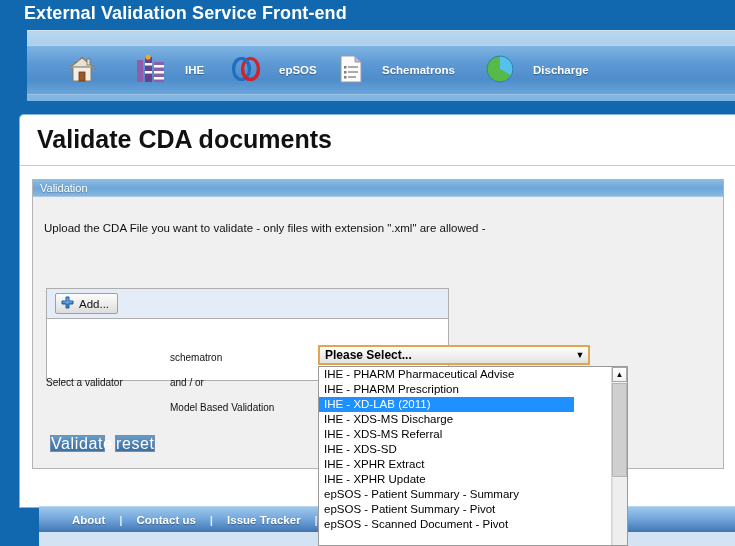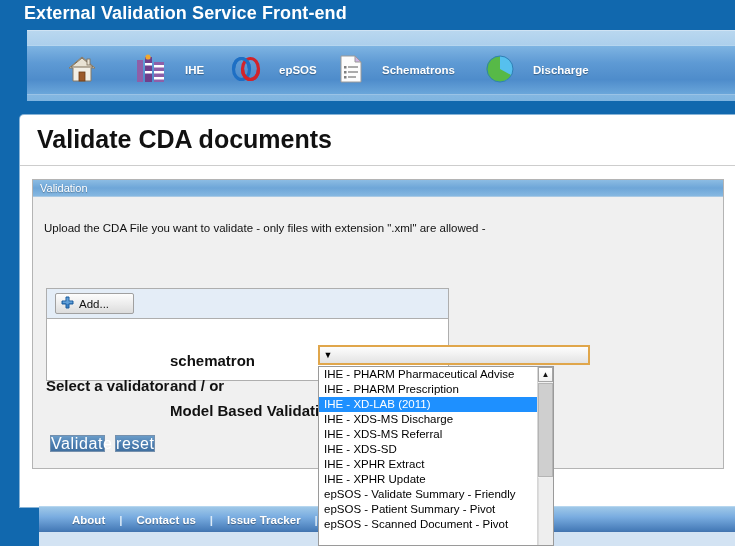--- a/index.html
+++ b/index.html
@@ -151,21 +151,21 @@
     height: 30px;
     background: #e4edf7;
     border-bottom: 1px solid #aeaeae;
     box-sizing: border-box;
   }
   #add-button {
     position: absolute;
     left: 8px;
     top: 4px;
     height: 21px;
-    padding: 0 24px 0 5px;
+    padding: 0 8px 0 5px;
     display: flex;
     align-items: center;
     gap: 5px;
     background: linear-gradient(to bottom, #fdfdfd 0%, #ededed 50%, #dcdcdc 100%);
     border: 1px solid #a0a0a0;
     border-radius: 2px;
     font-size: 11.5px;
     color: #111;
     cursor: pointer;
     box-sizing: border-box;
@@ -174,22 +174,22 @@
     position: absolute;
     left: 0; top: 30px;
     width: 401px;
     height: 61px;
     background: #ffffff;
   }
 
   
   .form-label {
     position: absolute;
-    font-size: 15px;
-    font-weight: bold;
+    font-size: 10px;
+    font-weight: normal;
     color: #111;
     white-space: nowrap;
   }
   #lbl-select-validator { left: 13px; top: 197px; }
   #lbl-schematron      { left: 137px; top: 172px; }
   #lbl-andor           { left: 137px; top: 197px; }
   #lbl-mbv             { left: 137px; top: 222px; }
 
   
   .action-btn {
@@ -236,21 +236,21 @@
     width: 16px;
     text-align: center;
     font-size: 9px;
     color: #000;
   }
 
   #dropdown-list {
     position: absolute;
     left: 318px;
     top: 366px;
-    width: 236px;
+    width: 310px;
     height: 180px;
     background: #ffffff;
     border: 1px solid #9a9a9a;
     box-sizing: border-box;
     overflow: hidden;
   }
   #dropdown-options {
     position: absolute;
     left: 0; top: 0;
     width: 255px;
@@ -479,34 +479,35 @@
     <span class="footer-sep">|</span>
     <span class="footer-link">Contact us</span>
     <span class="footer-sep">|</span>
     <span class="footer-link">Issue Tracker</span>
     <span class="footer-sep">|</span>
   </div>
   <div id="footer-strip"></div>
 </div>
 
 <div id="validator-select">
+  <span id="validator-select-value">Please Select...</span>
   <span id="select-arrow">▼</span>
 </div>
 
 <div id="dropdown-list">
   <div id="dropdown-options">
       <div class="dd-option">IHE - PHARM Pharmaceutical Advise</div>
       <div class="dd-option">IHE - PHARM Prescription</div>
       <div class="dd-option selected">IHE - XD-LAB (2011)</div>
       <div class="dd-option">IHE - XDS-MS Discharge</div>
       <div class="dd-option">IHE - XDS-MS Referral</div>
       <div class="dd-option">IHE - XDS-SD</div>
       <div class="dd-option">IHE - XPHR Extract</div>
       <div class="dd-option">IHE - XPHR Update</div>
-      <div class="dd-option">epSOS - Validate Summary - Friendly</div>
+      <div class="dd-option">epSOS - Patient Summary - Summary</div>
       <div class="dd-option">epSOS - Patient Summary - Pivot</div>
       <div class="dd-option">epSOS - Scanned Document - Pivot</div>
     </div>
   <div id="dd-scrollbar">
     <div id="dd-scroll-up">▲</div>
     <div id="dd-thumb"></div>
     <div id="dd-track-lower"></div>
   </div>
 </div>
 

